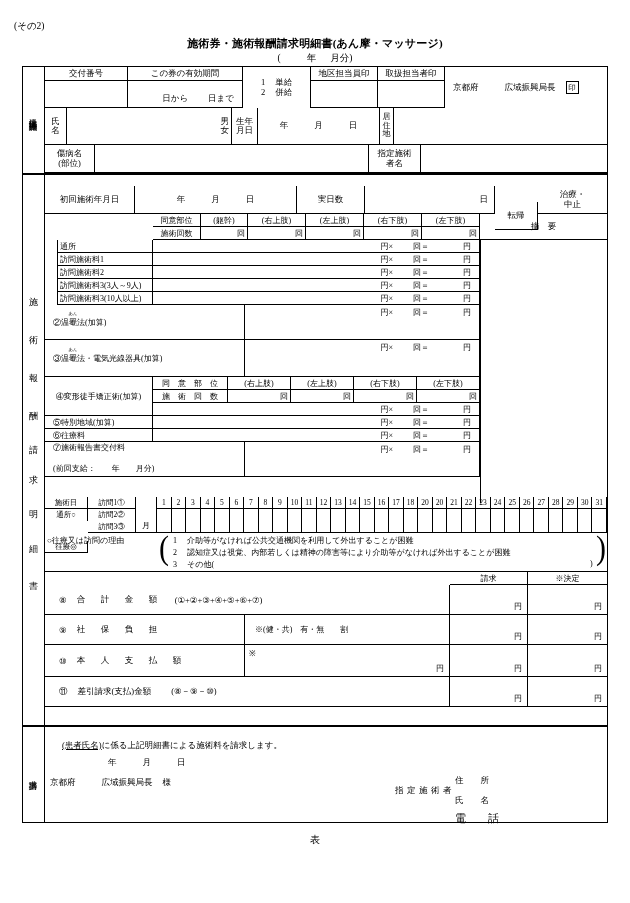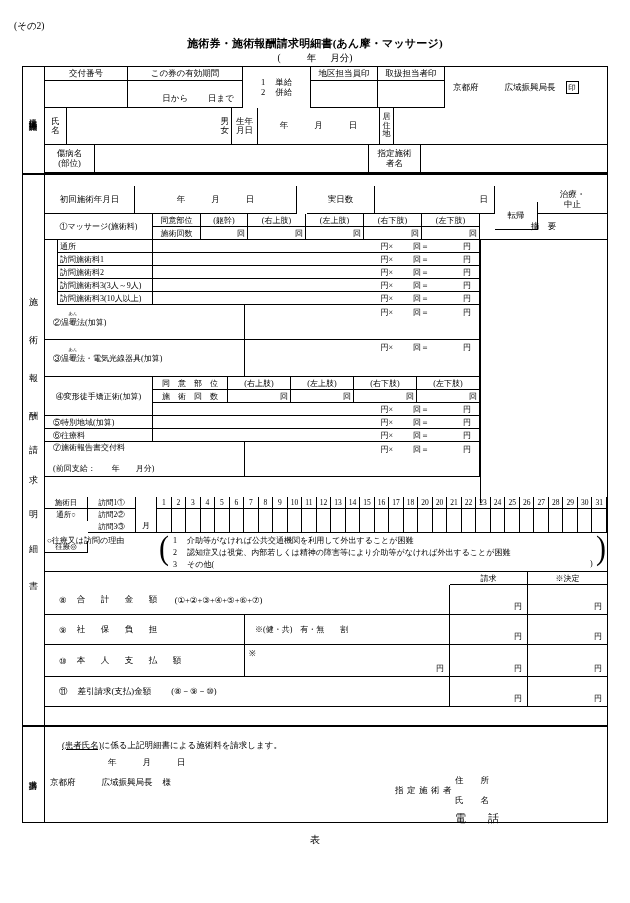--- a/index.html
+++ b/index.html
@@ -182,33 +182,32 @@
   <div class="abs" style="left:44px; top:175px; width:1px; height:550px; background:#000;"></div>
 
   <div class="cell c" style="left:45px; top:186px; width:90px; height:28px;">初回施術年月日</div>
   <div class="cell c" style="left:135px; top:186px; width:162px; height:28px;">
     <span>年</span>
       <span class="sp26"></span>
       <span>月</span>
       <span class="sp26"></span>
       <span>日</span>
   </div>
-  <div class="cell c" style="left:307px; top:186px; width:68px; height:28px;">実日数</div>
+  <div class="cell c" style="left:297px; top:186px; width:68px; height:28px;">実日数</div>
   <div class="cell r" style="left:365px; top:186px; width:130px; height:28px; padding-right:6px;">
     <span>日</span>
   </div>
   <div class="cell c" style="left:495px; top:186px; width:43px; height:28px;margin-top:16px;">転帰</div>
   <div class="cell c nb-r" style="left:538px; top:186px; width:69px; height:28px;">
     <div class="stack">
         <div>治療・</div>
         <div>中止</div>
       </div>
   </div>
 
-  <div class="cell c" style="left:45px; top:214px; width:108px; height:26px; font-size:8px;">①マッサージ(施術料)</div>
   <div class="cell c" style="left:153px; top:214px; width:48px; height:13px; font-size:8px;">同意部位</div>
   <div class="cell c" style="left:153px; top:227px; width:48px; height:13px; font-size:8px;">施術回数</div>
 
   <div class="cell c" style="left:201px; top:214px; width:47px; height:13px; font-size:8px;">
     <span class="ruby"><span>(躯幹)</span></span>
   </div>
   <div class="cell c" style="left:248px; top:214px; width:58px; height:13px; font-size:8px;">(右上肢)</div>
   <div class="cell c" style="left:306px; top:214px; width:58px; height:13px; font-size:8px;">(左上肢)</div>
   <div class="cell c" style="left:364px; top:214px; width:58px; height:13px; font-size:8px;">(右下肢)</div>
   <div class="cell c" style="left:422px; top:214px; width:58px; height:13px; font-size:8px;">(左下肢)</div>

